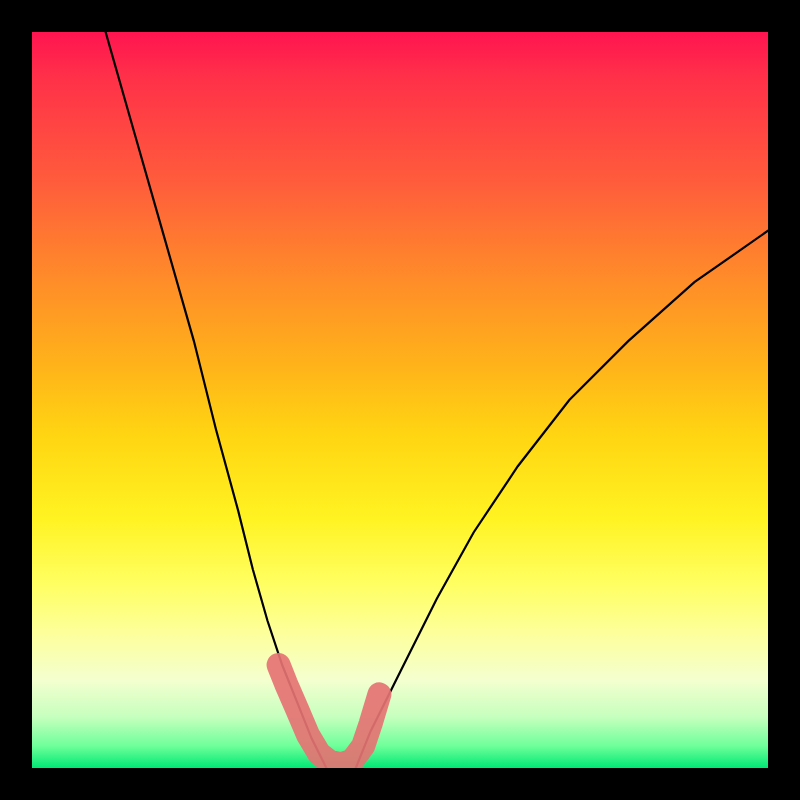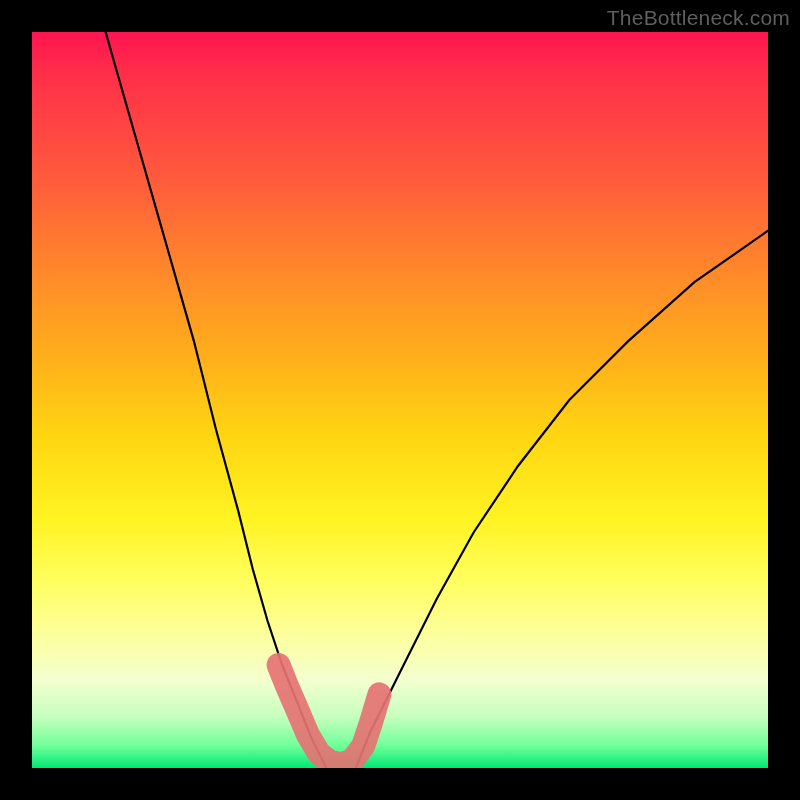--- a/index.html
+++ b/index.html
@@ -73,15 +73,14 @@
         </g>
       <g id="curve-right">
           <path d="M323.8 736.0 L338.6 699.2 L368.0 640.3 L404.8 566.7 L441.6 500.5 L485.8 434.2 L537.3 368.0 L596.2 309.1 L662.4 250.2 L736.0 198.7 " fill="none" stroke="#000000" stroke-width="2.2" stroke-linecap="round"></path>
         </g>
       <g id="valley">
           <path d="M246.6 633.0 L253.9 651.4 L265.0 677.1 L276.0 702.9 L287.0 721.3 L298.1 730.1 L309.1 732.3 L320.2 728.6 L331.2 713.9 L338.6 691.8 L347.4 662.4 " fill="none" stroke="#e57373" stroke-width="24" stroke-linecap="round" stroke-linejoin="round" opacity="0.92"></path>
         </g>
     </svg>
   </div>
 
-  <div class="watermark">TheBottleneck.com</div>
 
 </div>
 
 </body></html>

